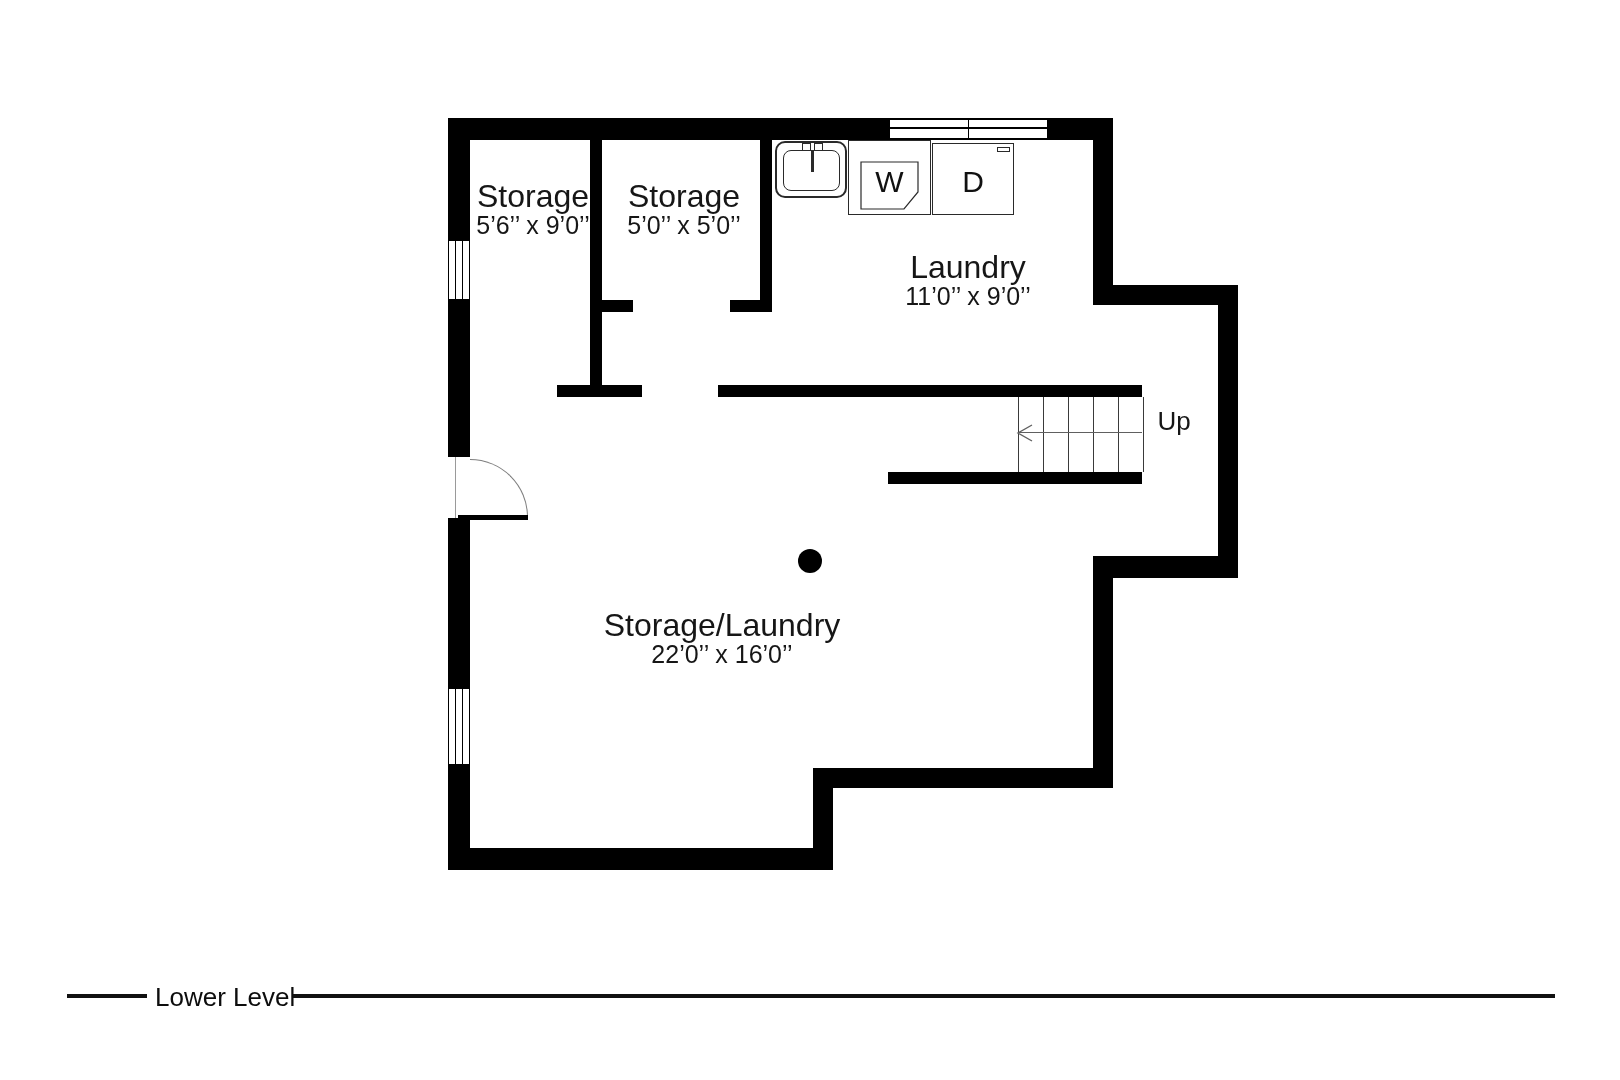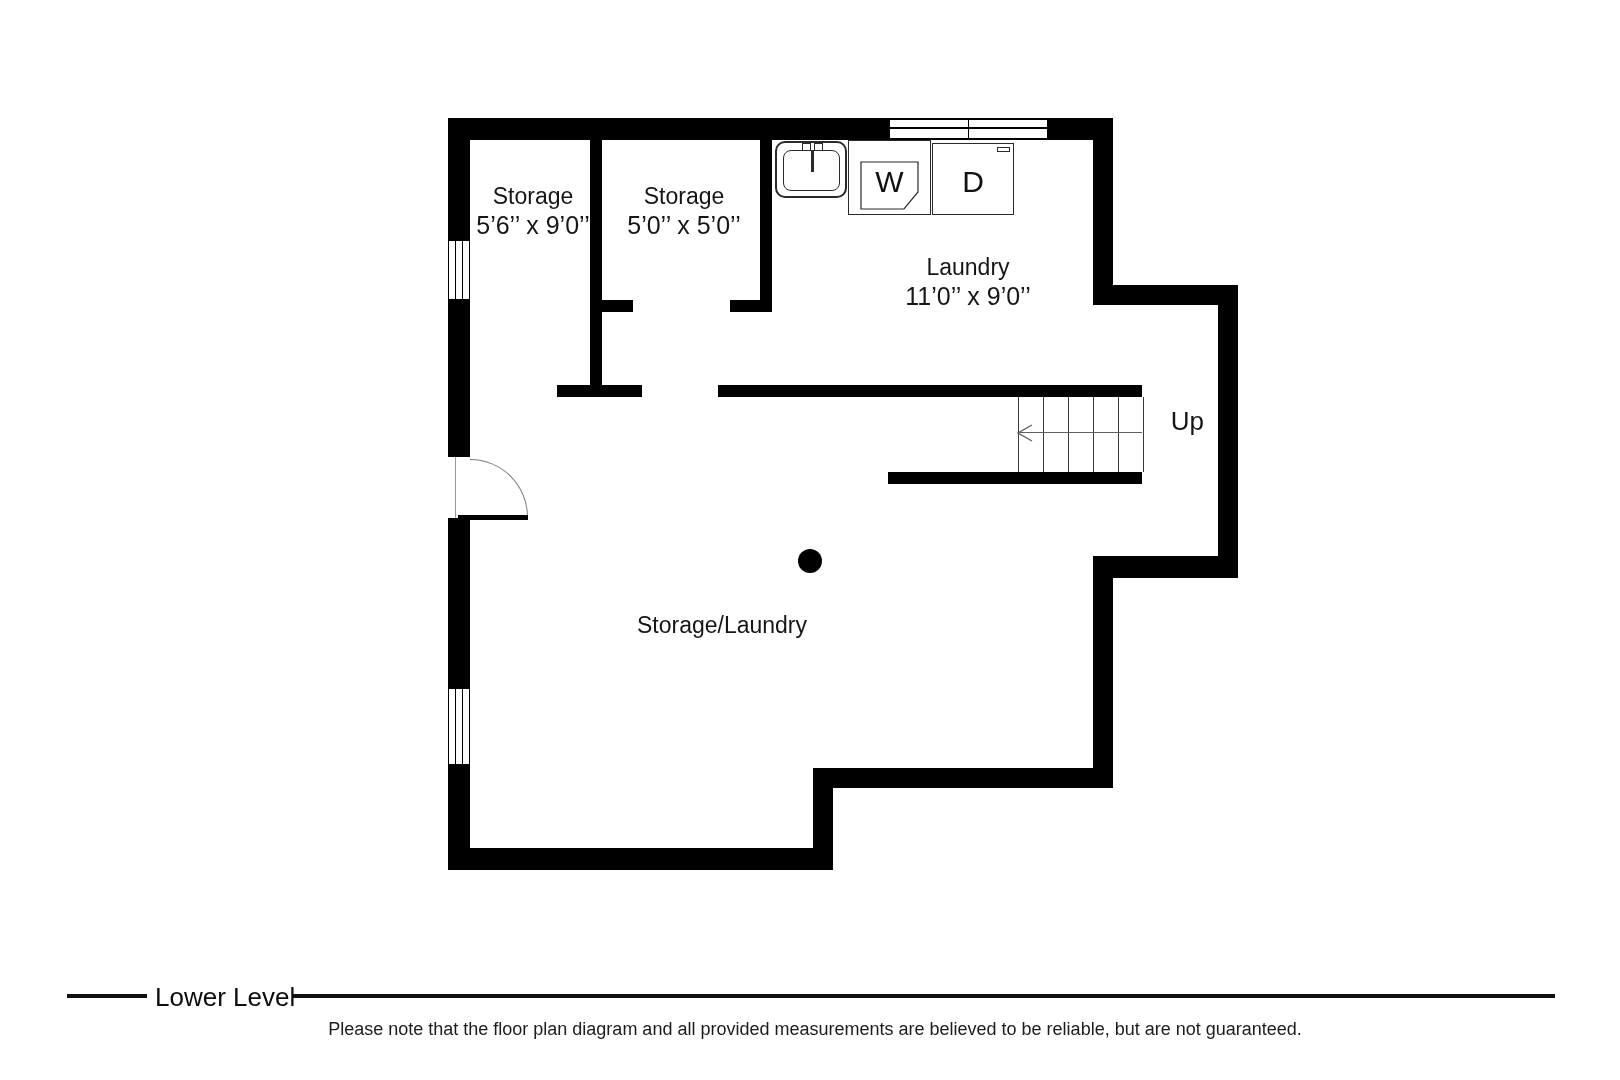--- a/index.html
+++ b/index.html
@@ -1,20 +1,20 @@
 <!DOCTYPE html>
 <html><head>
 <meta charset="utf-8">
 <style>
   html,body{margin:0;padding:0;background:#ffffff;}
   .canvas{position:relative;width:1620px;height:1080px;background:#ffffff;overflow:hidden;
           font-family:"Liberation Sans", sans-serif;color:#161616;}
   .w{position:absolute;background:#000;}
   .lbl{position:absolute;text-align:center;color:#161616;}
-  .lbl .name{font-size:23px;line-height:29px;}
+  .lbl .name{font-size:32px;line-height:29px;}
   .lbl .dims{font-size:25px;line-height:29px;}
   .win{position:absolute;background:#fff;}
   .vline{position:absolute;background:#000;width:1px;}
   .hline{position:absolute;background:#000;height:1.5px;}
   .door-arc{position:absolute;border-top:1.5px solid #7d7d7d;border-right:1.5px solid #7d7d7d;
             border-top-right-radius:100% 100%;}
   .stairs{position:absolute;border-left:1.2px solid #3a3a3a;border-right:1.2px solid #3a3a3a;}
   .tread{position:absolute;top:0;bottom:0;width:1.2px;background:#3a3a3a;}
   .shaft{position:absolute;height:1.2px;background:#606060;}
   .appl{position:absolute;background:#fff;border:1.5px solid #2a2a2a;box-sizing:border-box;}
@@ -72,21 +72,21 @@
   <div class="stairs" style="left:1018px;top:397px;width:124px;height:75px;">
     <div class="tread" style="left:24px;"></div>
     <div class="tread" style="left:49px;"></div>
     <div class="tread" style="left:74px;"></div>
     <div class="tread" style="left:99px;"></div>
   </div>
   <div class="shaft" style="left:1018px;top:432px;width:124px;"></div>
   <svg style="position:absolute;left:1014px;top:423px;" width="20" height="20">
     <path d="M18 2 L4 10 L18 18" fill="none" stroke="#606060" stroke-width="1.4"></path>
   </svg>
-  <div class="lbl" style="left:1144px;top:407px;width:60px;text-align:right;">
+  <div class="lbl" style="left:1144px;top:407px;width:60px;text-align:center;">
     <span class="name" style="font-size:26px;">Up</span>
   </div>
 
   <div class="appl" style="left:775px;top:141px;width:72px;height:57px;border-width:2px;border-radius:10px;"></div>
   <div class="appl" style="left:783px;top:150px;width:57px;height:41px;border-width:1.5px;border-radius:8px;"></div>
   <div class="appl" style="left:802px;top:143px;width:9px;height:8px;border-width:1px;"></div>
   <div class="appl" style="left:814px;top:143px;width:9px;height:8px;border-width:1px;"></div>
   <div style="position:absolute;left:811px;top:151px;width:3px;height:21px;background:#2a2a2a;"></div>
 
   <div class="appl" style="left:848px;top:140px;width:83px;height:75px;border-width:1.2px;"></div>
@@ -112,25 +112,25 @@
   <div class="lbl" style="left:594px;top:182px;width:180px;">
     <div class="name">Storage</div>
     <div class="dims">5’0’’ x 5’0’’</div>
   </div>
   <div class="lbl" style="left:878px;top:253px;width:180px;">
     <div class="name">Laundry</div>
     <div class="dims">11’0’’ x 9’0’’</div>
   </div>
   <div class="lbl" style="left:592px;top:611px;width:260px;">
     <div class="name">Storage/Laundry</div>
+    <div class="dims">22’0’’ x 16’0’’</div>
   </div>
 
   <div class="footer-line" style="left:67px;top:994px;width:80px;"></div>
   <div class="level-lbl" style="left:155px;top:982px;">
     <span>Lower Level</span>
   </div>
   <div class="footer-line" style="left:293px;top:994px;width:1262px;"></div>
 
   <div class="disclaimer" style="left:110px;top:1019px;width:1410px;">
-    <div>Please note that the floor plan diagram and all provided measurements are believed to be reliable, but are not guaranteed.</div>
   </div>
 
 </div>
 
 </body></html>

